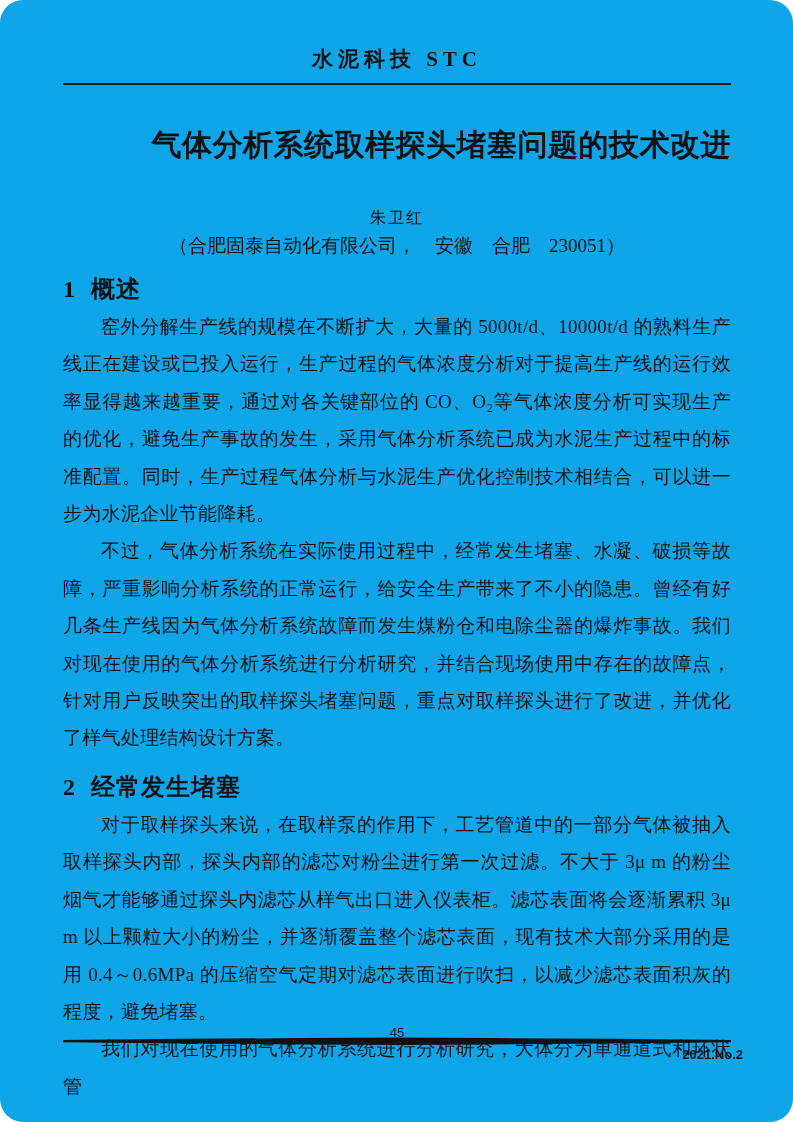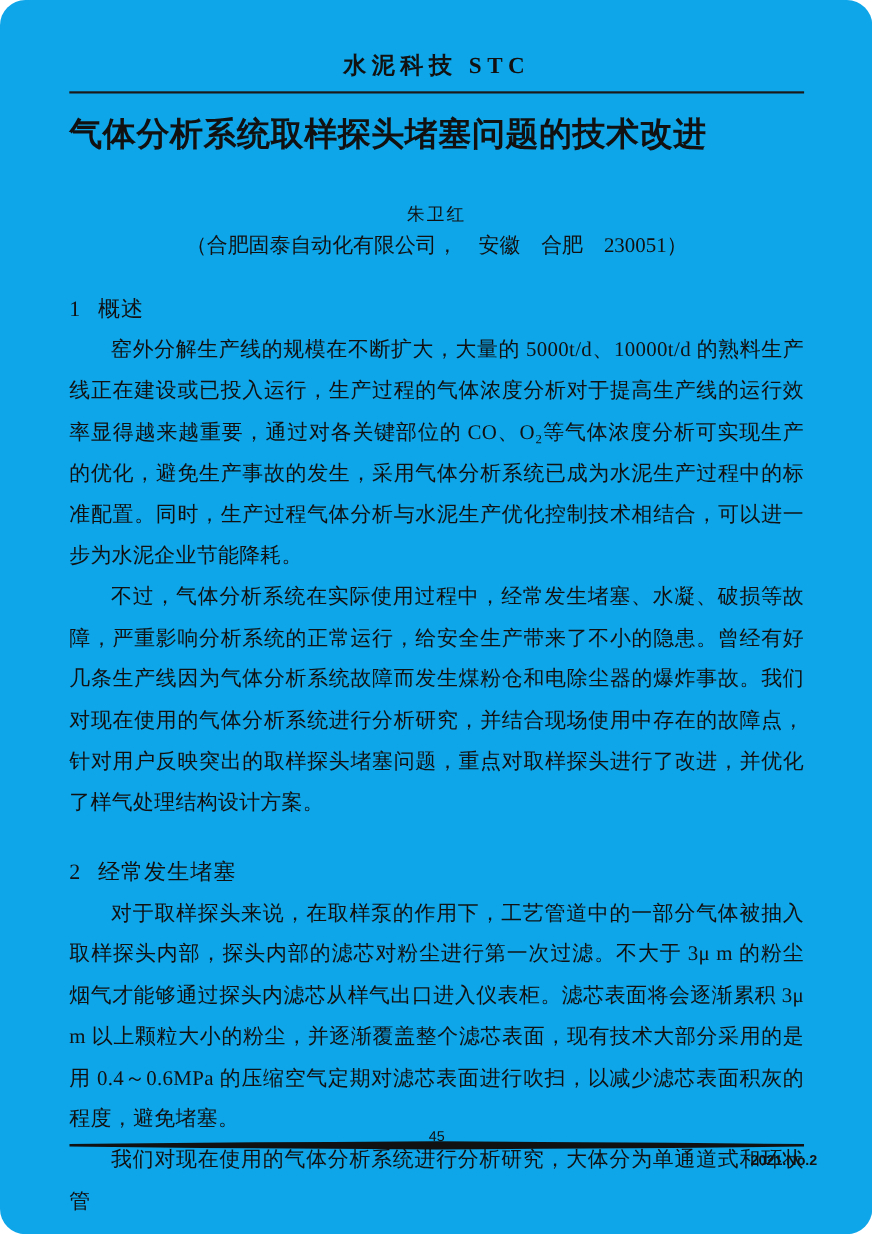--- a/index.html
+++ b/index.html
@@ -28,46 +28,46 @@
     letter-spacing: 5px;
     font-weight: 600;
     font-family: "Liberation Serif", "DejaVu Serif", serif;
   }
   .header-rule {
     margin-top: 9px;
     border-bottom: 2.5px solid #1a1a1a;
     height: 0;
   }
   .article-title {
-    margin: 16px 0 0 0;
-    text-align: left;
+    margin: 38px 0 0 0;
+    text-align: right;
     font-size: 30px;
     line-height: 44px;
     font-weight: 700;
     letter-spacing: 0.5px;
     font-family: "Liberation Sans", "DejaVu Sans", sans-serif;
   }
   .author {
     margin-top: 40px;
     text-align: center;
     font-size: 16px;
     line-height: 22px;
     letter-spacing: 2px;
   }
   .affiliation {
     margin-top: 4px;
     text-align: center;
     font-size: 19px;
     line-height: 26px;
   }
   .section-heading {
-    margin: 29px 0 3px 0;
-    font-size: 20px;
+    margin: 14px 0 3px 0;
+    font-size: 24px;
     line-height: 31px;
-    font-weight: 400;
+    font-weight: 700;
     font-family: "Liberation Sans", "DejaVu Sans", sans-serif;
     letter-spacing: 1px;
   }
   .section-heading .sec-num {
     display: inline-block;
     margin-right: 15px;
     font-family: "Liberation Serif", "DejaVu Serif", serif;
   }
   .body-para {
     margin: 0;

